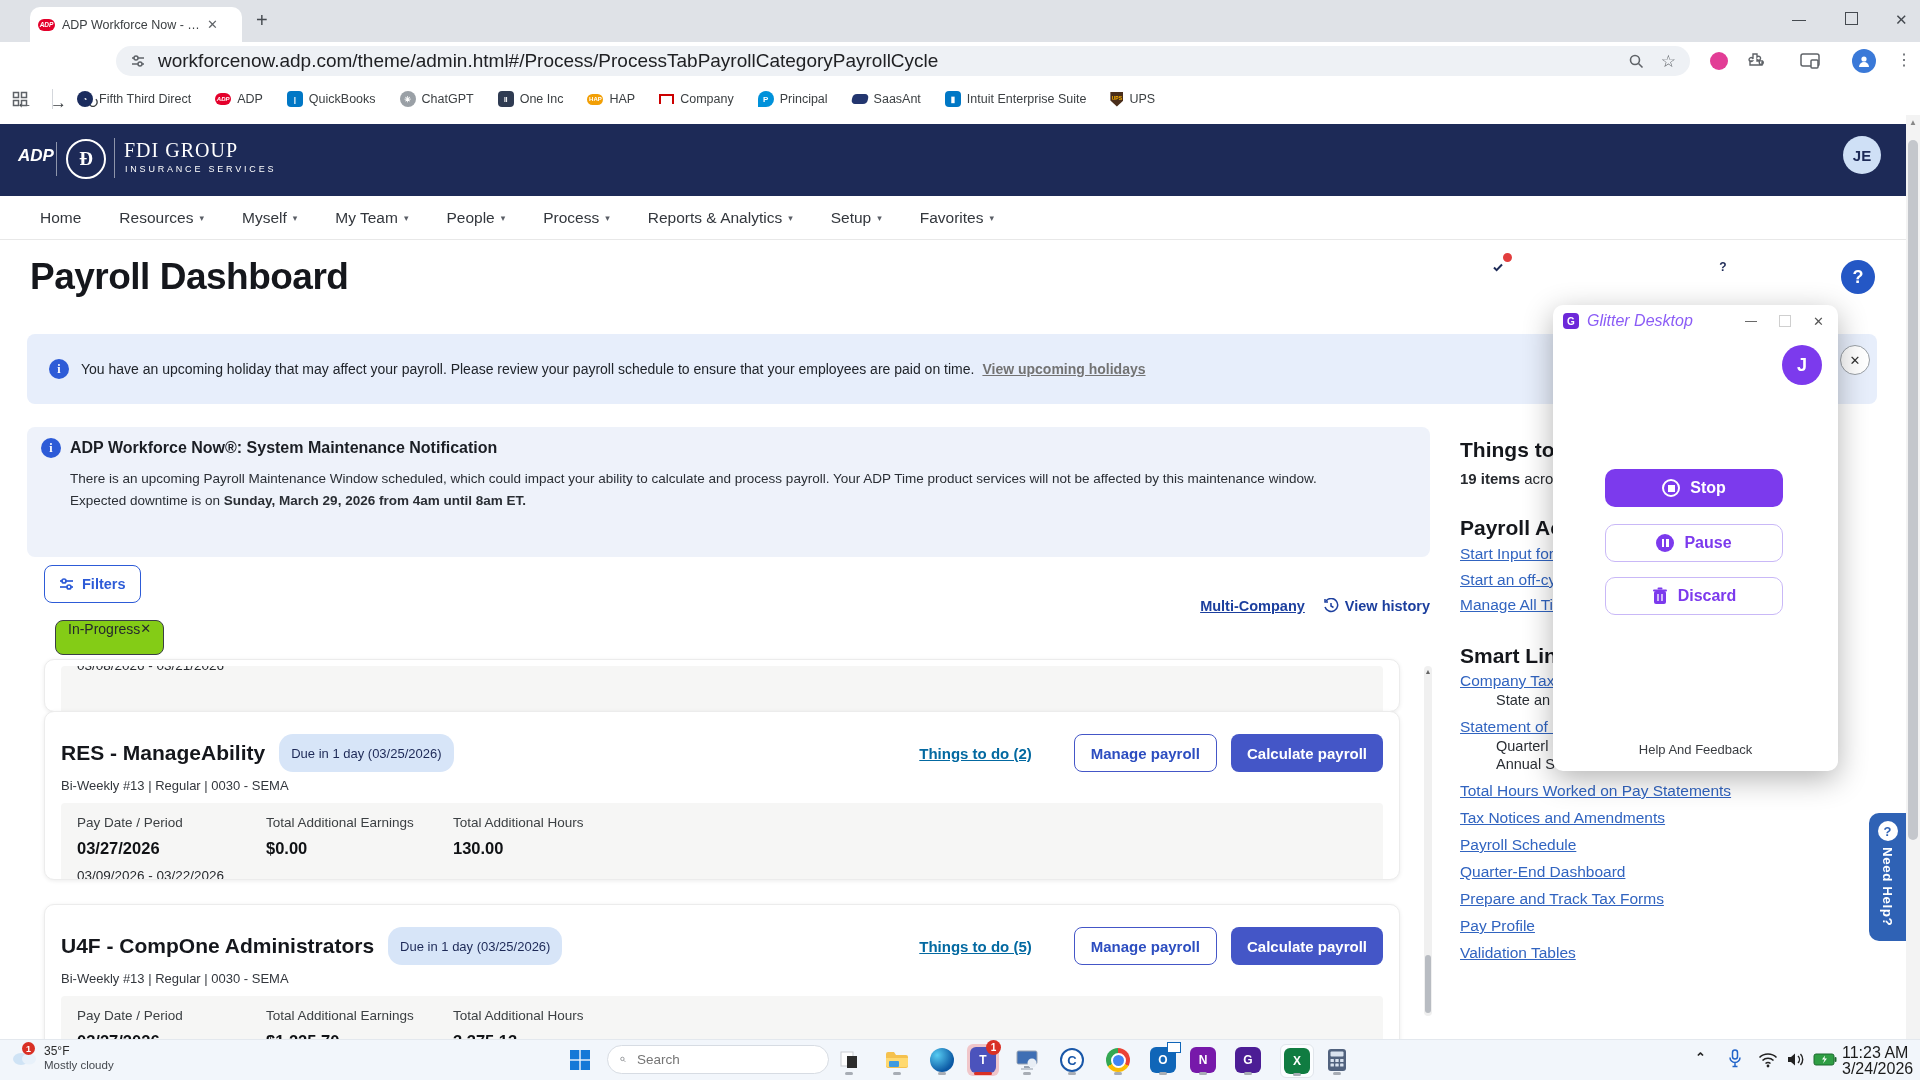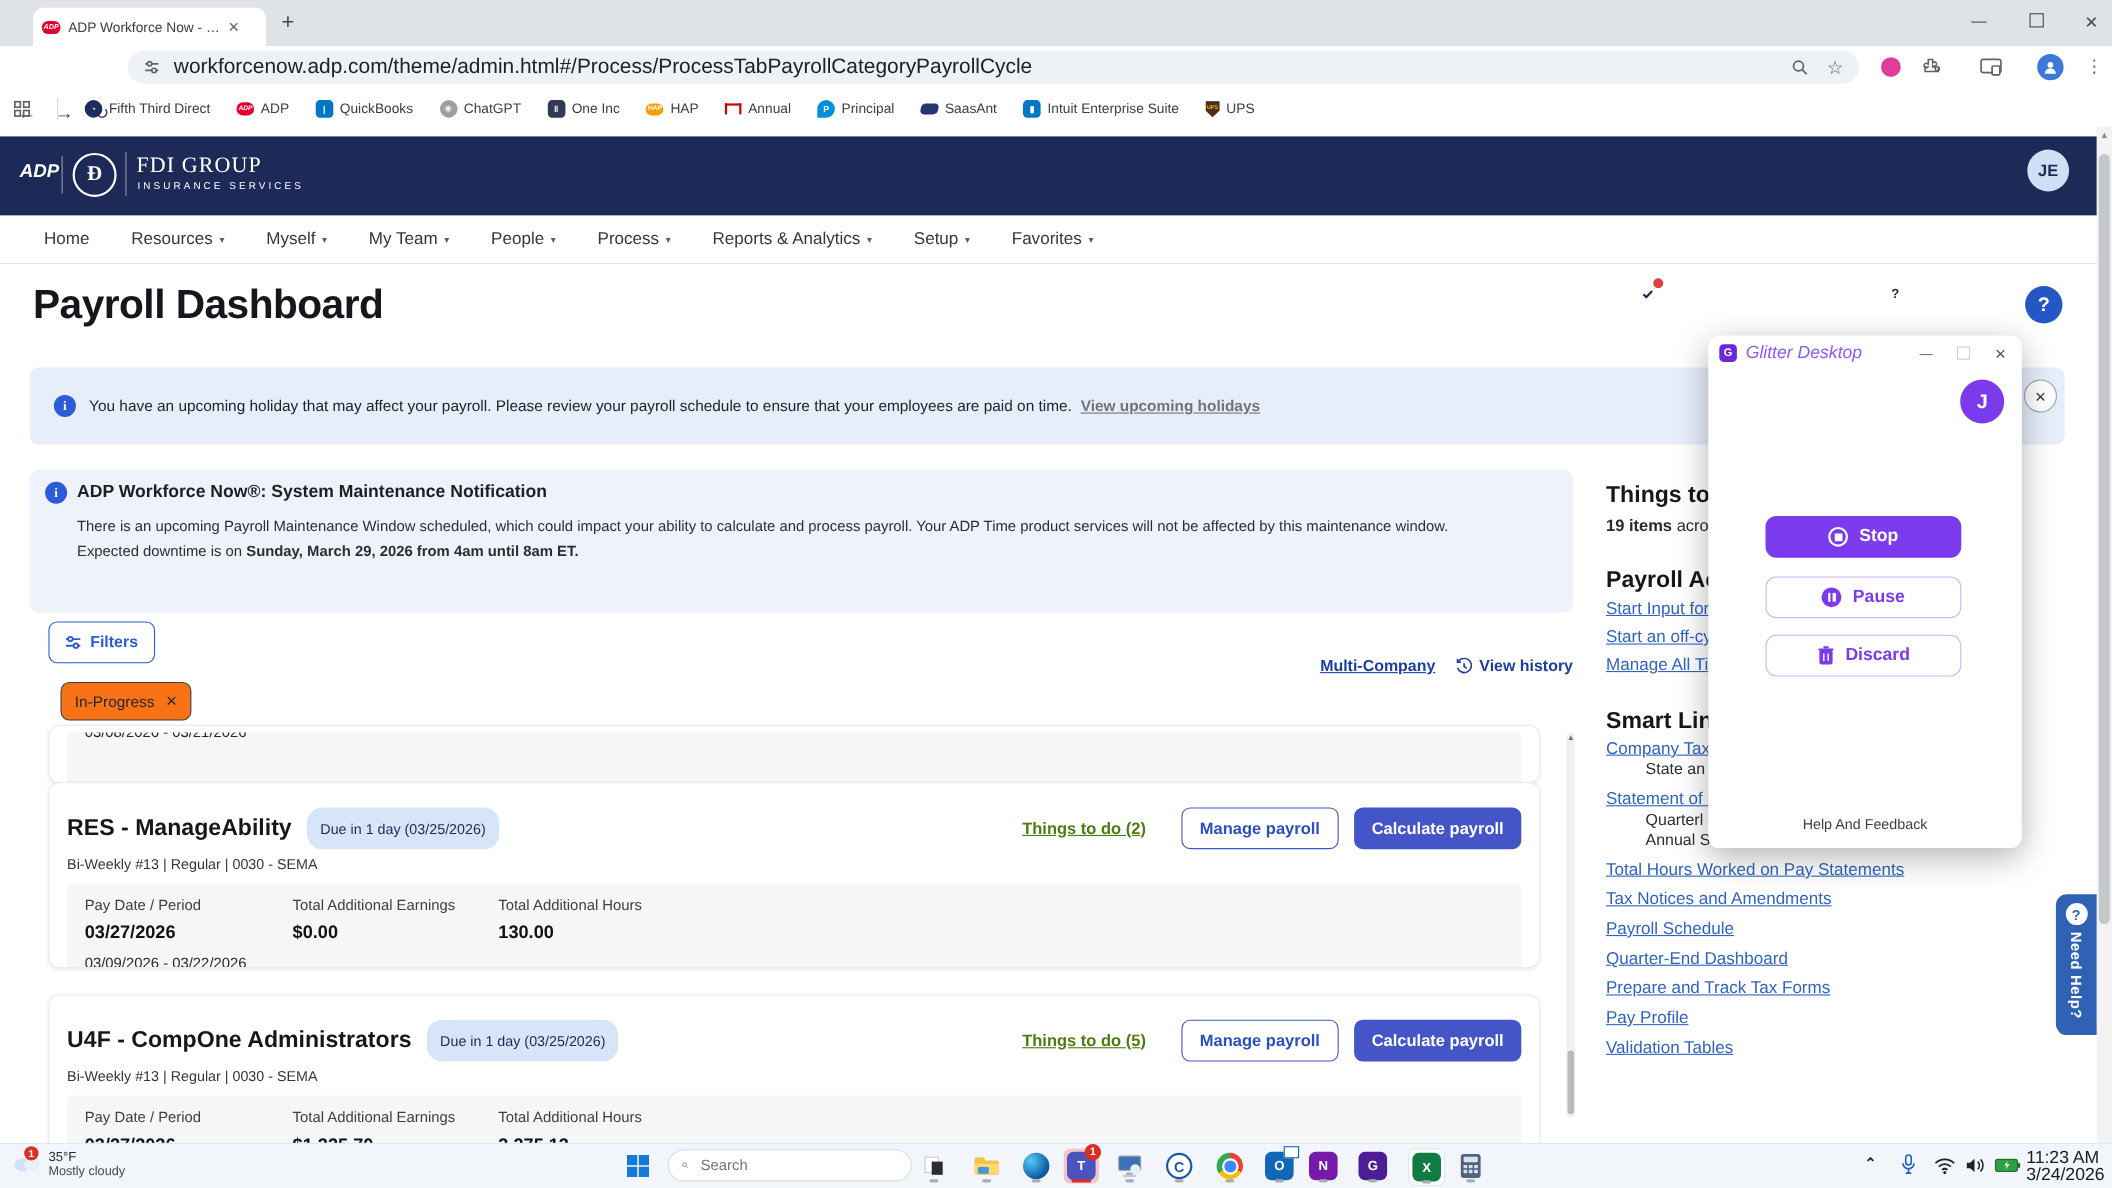--- a/index.html
+++ b/index.html
@@ -40,32 +40,32 @@
   #holiday .txt{font-size:14px;color:#20242a;margin-left:12px;white-space:nowrap;}
   #holiday a{font-size:14px;color:#737373;font-weight:bold;text-decoration:underline;margin-left:8px;white-space:nowrap;}
   #maint{position:absolute;left:27px;top:427px;width:1403px;height:130px;background:#eef2fa;border-radius:8px;}
   #maint .ttl{position:absolute;left:43px;top:12px;font-size:16px;font-weight:bold;color:#1b1e24;}
   #maint .b1{position:absolute;left:43px;top:44px;font-size:13.5px;color:#2a2e34;white-space:nowrap;}
   #maint .b2{position:absolute;left:43px;top:66px;font-size:13.5px;color:#2a2e34;white-space:nowrap;}
   
   #filtersbtn{position:absolute;left:44px;top:565px;height:36px;padding:0 14px;border:1.5px solid #2d5bd7;border-radius:8px;
        background:#fff;color:#2d5bd7;font-size:14.5px;font-weight:bold;display:flex;align-items:center;gap:8px;}
   #chip{position:absolute;left:55px;top:620px;height:33px;padding:0 12px;border:1.5px solid #3a3f45;border-radius:8px;
-       background:#f97316;color:#25282d;font-size:14px;display:flex;align-items:center;gap:10px;}
+       background:#84cc16;color:#25282d;font-size:14px;display:flex;}
   #mclinks{position:absolute;left:1000px;top:598px;width:430px;display:flex;justify-content:flex-end;gap:18px;
        align-items:center;font-size:14.5px;}
   
   .card{position:absolute;left:44px;width:1356px;background:#fff;border:1px solid #ececec;border-radius:10px;
        box-shadow:0 1px 4px rgba(0,0,0,.08);box-sizing:border-box;overflow:hidden;}
   .crow{display:flex;align-items:center;padding:22px 16px 0 16px;gap:14px;}
   .cname{font-size:21px;font-weight:800;color:#15171c;white-space:nowrap;}
   .due{height:38px;background:#d7e5f8;border-radius:14px;color:#1d2957;font-size:13px;display:flex;
        align-items:center;padding:0 12px;white-space:nowrap;}
   .spacer{flex:1;}
-  .ttd{color:#4d7c0f;font-weight:bold;font-size:15px;text-decoration:underline;margin-right:18px;white-space:nowrap;}
+  .ttd{color:#0369a1;font-weight:bold;font-size:15px;text-decoration:underline;margin-right:28px;white-space:nowrap;}
   .btn-o{height:38px;padding:0 16px;border:1.5px solid #4456c7;border-radius:8px;background:#fff;color:#2d4ec0;
        font-size:15px;font-weight:bold;display:flex;align-items:center;white-space:nowrap;}
   .btn-f{height:38px;padding:0 16px;border:none;border-radius:8px;background:#4456c7;color:#fff;
        font-size:15px;font-weight:bold;display:flex;align-items:center;white-space:nowrap;}
   .cmeta{font-size:13px;color:#33373d;margin:6px 0 0 16px;}
   .cpanel{margin:10px 16px 16px 16px;background:#f6f6f5;border-radius:4px;padding:12px 16px;display:flex;}
   .col1{width:189px;}.col2{width:187px;}
   .plabel{font-size:13.5px;color:#3c4043;}
   .pval{font-size:16.5px;font-weight:bold;color:#101215;margin-top:9px;}
   .pper{font-size:13.5px;color:#26292e;margin-top:10px;}
@@ -181,21 +181,21 @@
     <div class="bm">
         <span class="bmi" style="background:#2f3b52;">‖</span>
         <span>One Inc</span>
       </div>
     <div class="bm">
         <span class="bmi" style="background:#f29f05;border-radius:8px;height:11px;font-size:6px;">HAP</span>
         <span>HAP</span>
       </div>
     <div class="bm">
         <span style="width:11px;height:8px;border:2.5px solid #cc0000;border-bottom:none;display:inline-block;"></span>
-        <span>Annual</span>
+        <span>Company</span>
       </div>
     <div class="bm">
         <span class="bmi" style="background:#0091da;border-radius:50% 50% 50% 0;">P</span>
         <span>Principal</span>
       </div>
     <div class="bm">
         <span class="bmi" style="background:#23366f;transform:skewX(-12deg);height:10px;"></span>
         <span>SaasAnt</span>
       </div>
     <div class="bm">

